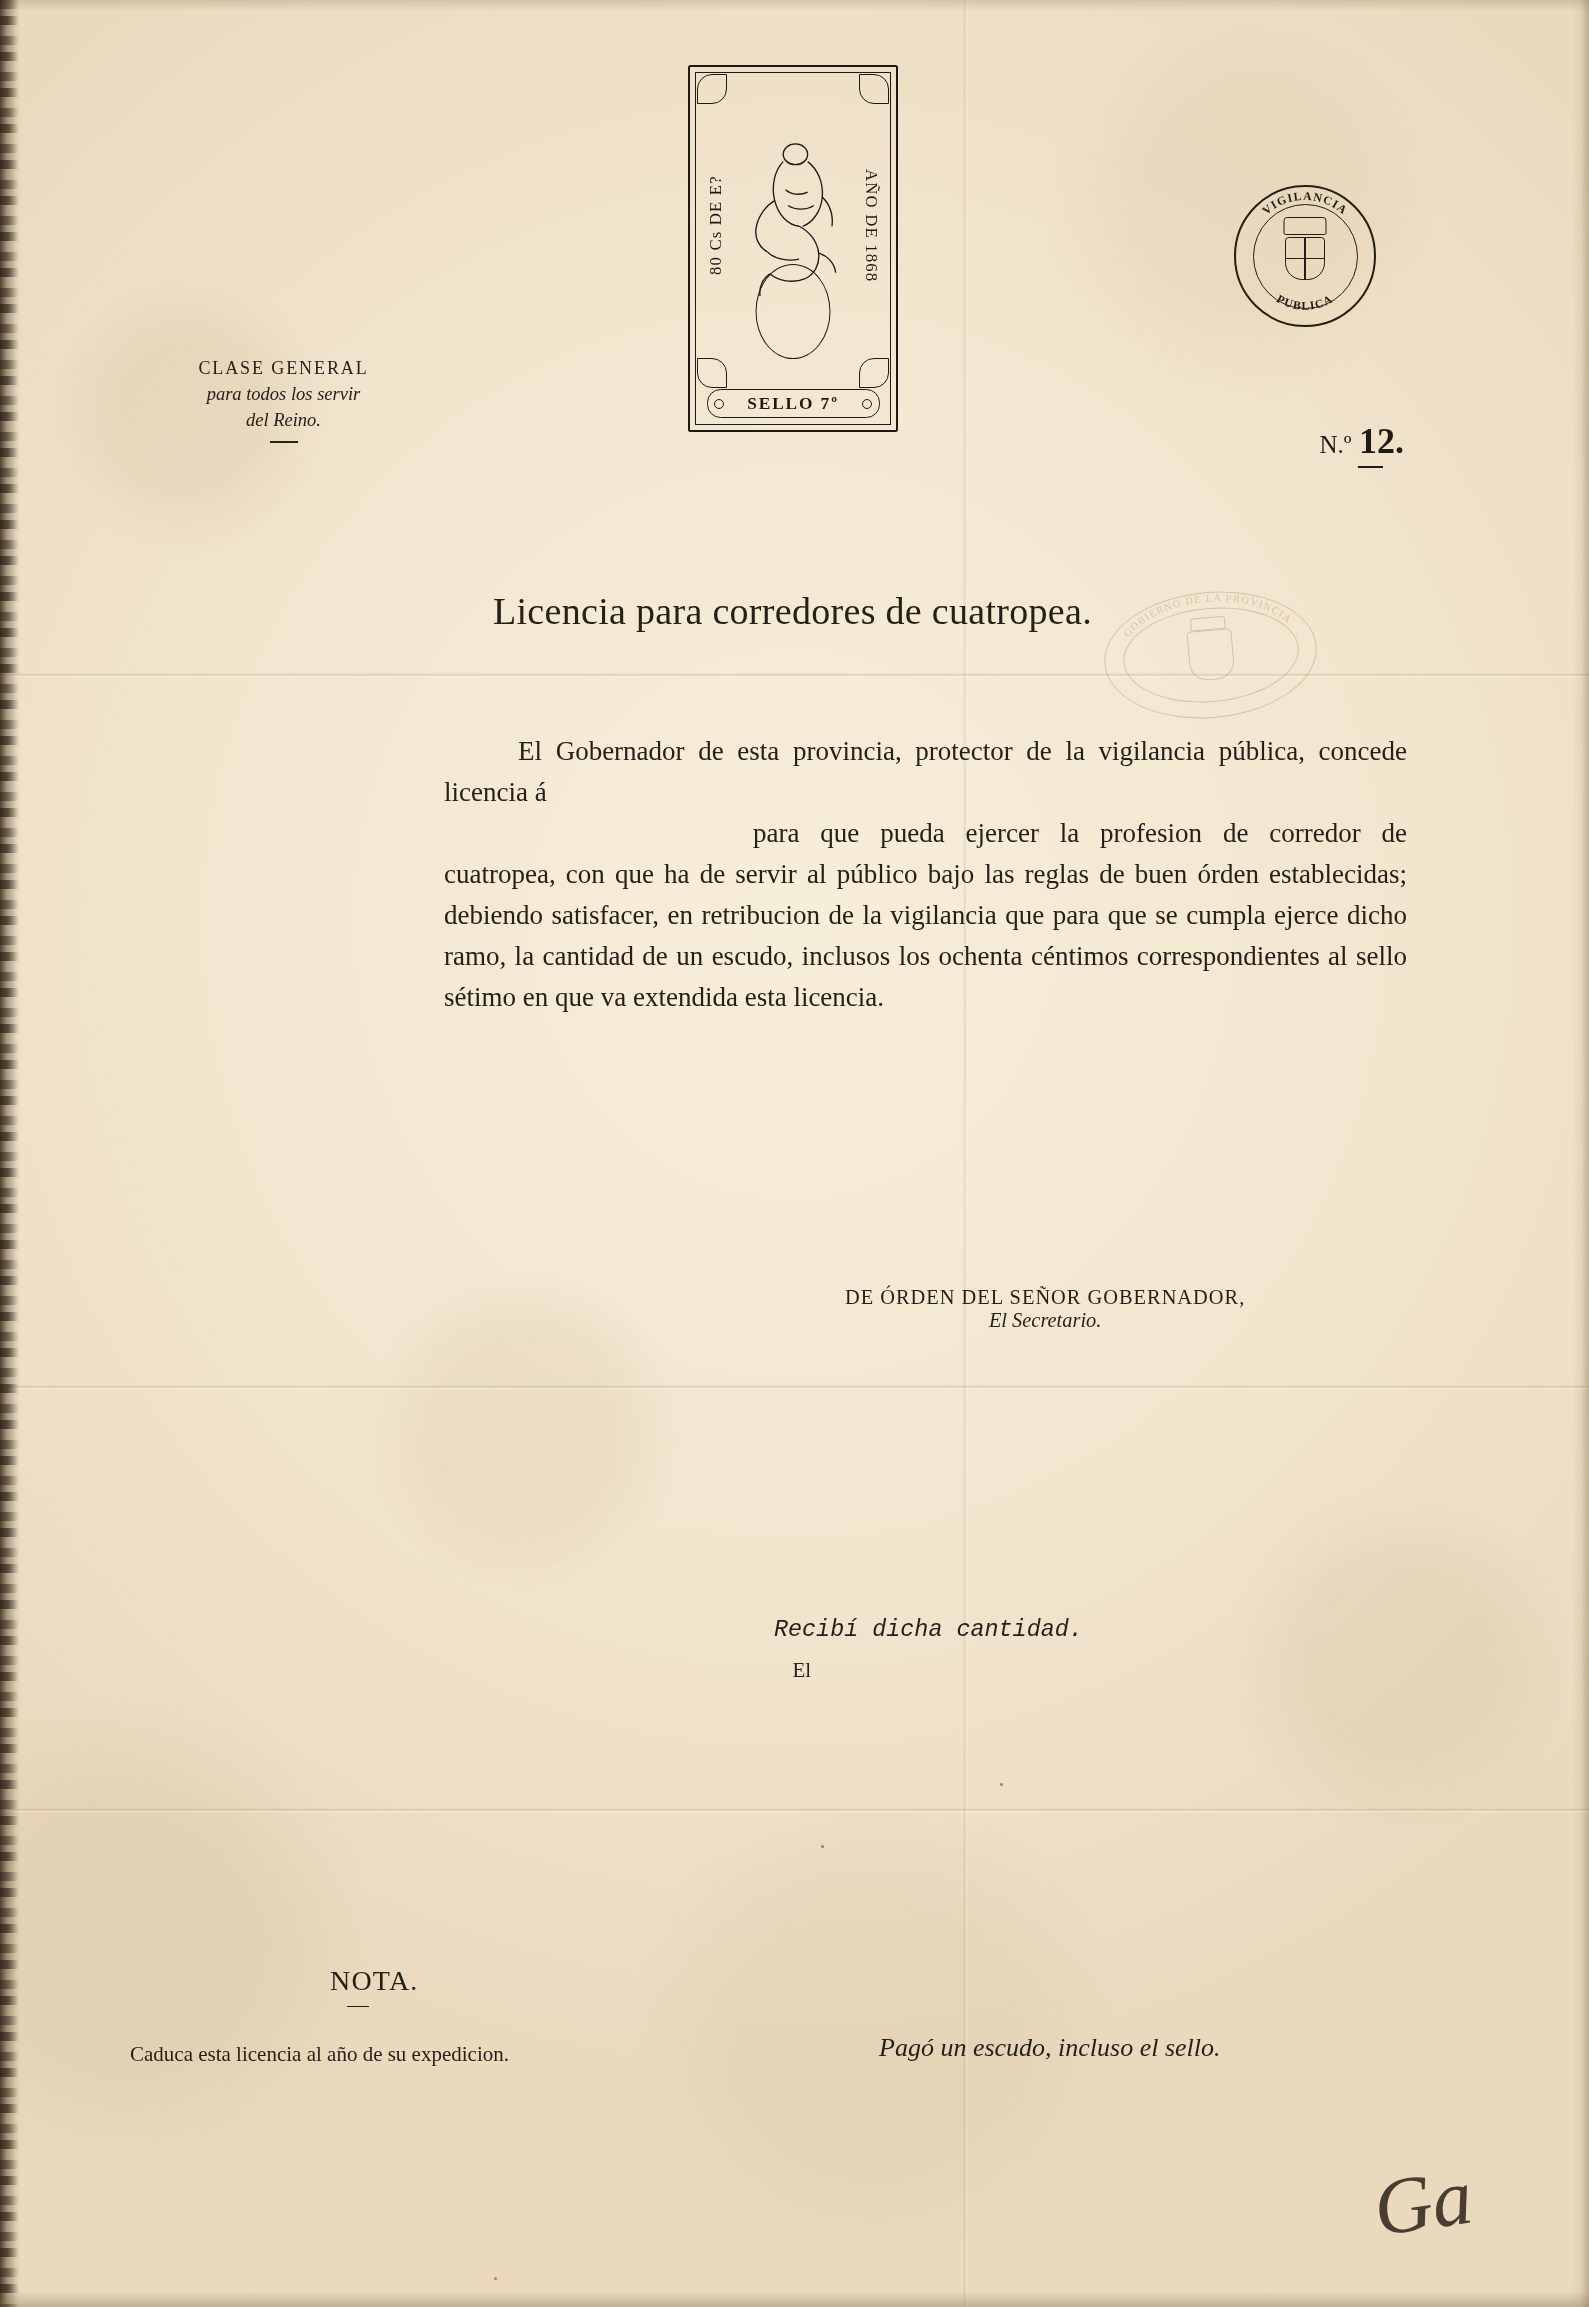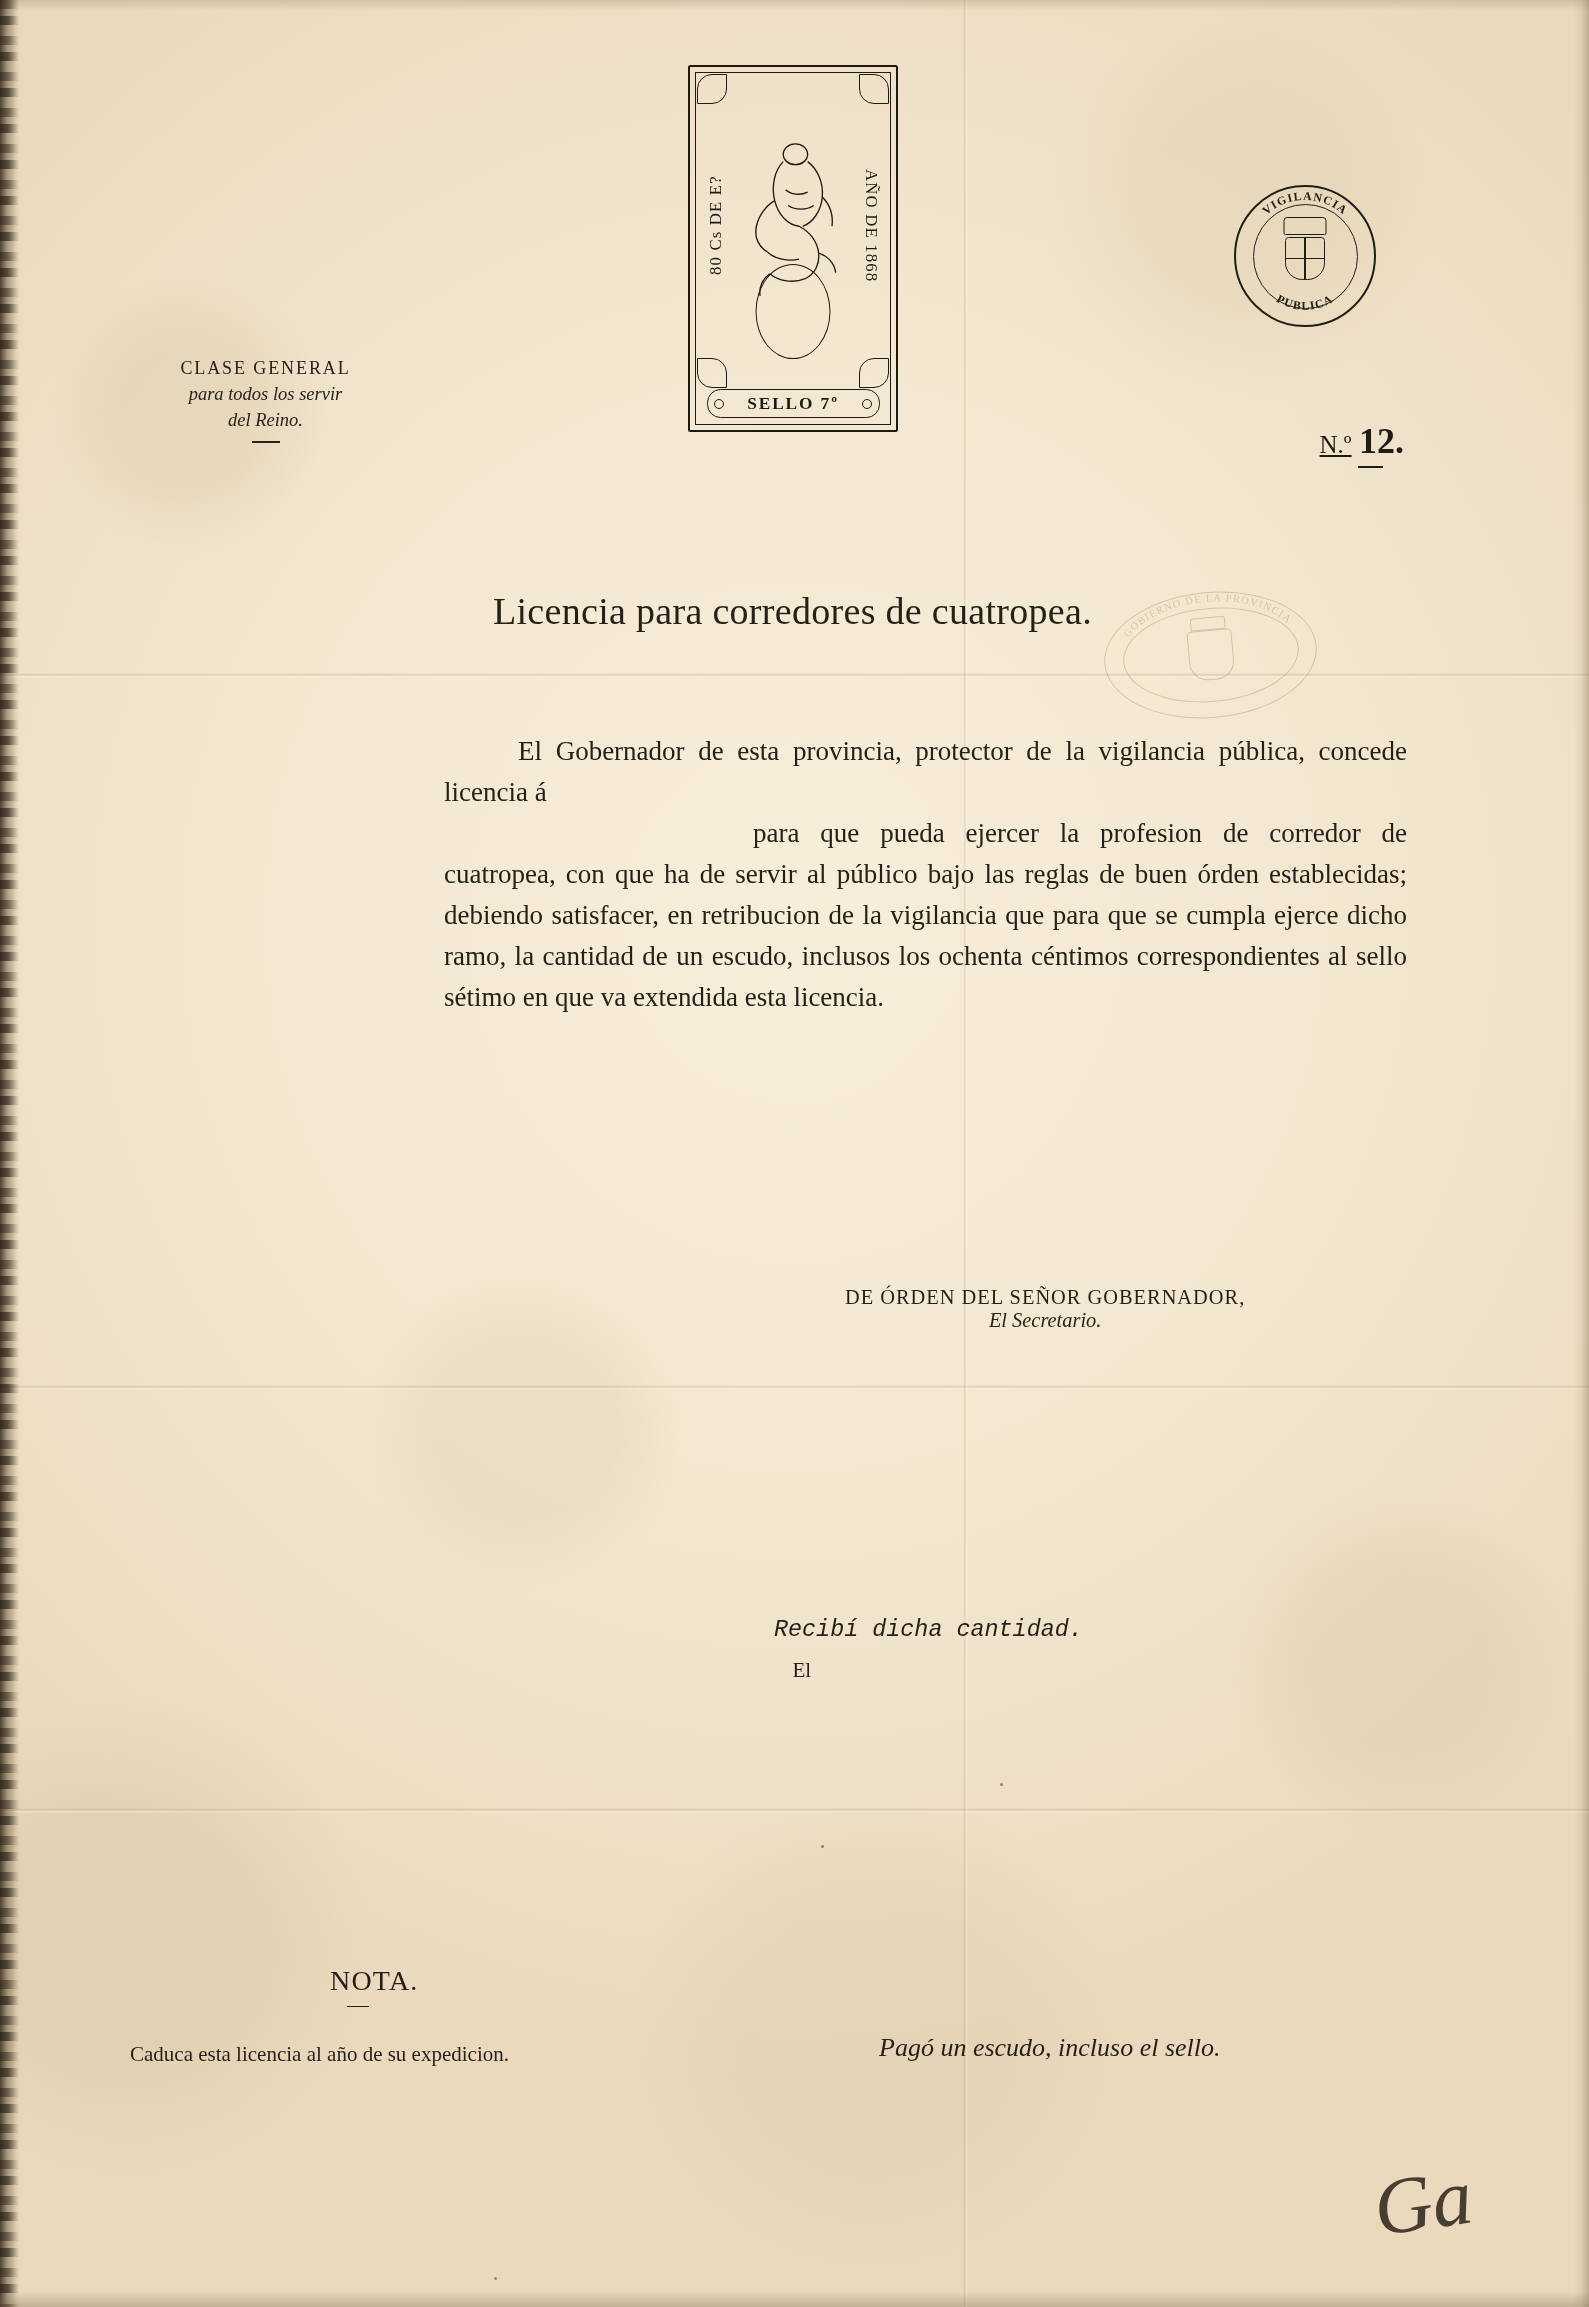--- a/index.html
+++ b/index.html
@@ -249,21 +249,21 @@
     transform: translateX(-50%);
     width: 33px; height: 11px;
     border: 1.9px solid #9a6b4e;
     border-radius: 3.1px 3.1px 1.2px 1.2px;
   }
   .wet-stamp svg text { font-family: "Liberation Serif", serif; font-size: 17px; fill: #9a6b4e; letter-spacing: 2px; }
 
   
   .clase {
     position: absolute;
-    left: 142px;
+    left: 160px;
     top: 358px;
     width: 247px;
     text-align: center;
     color: #26221b;
   }
   .clase .l1 {
     font-family: "Liberation Serif", serif;
     font-size: 18px;
     letter-spacing: 1.9px;
   }
@@ -285,21 +285,20 @@
     right: 185px;
     top: 420px;
     color: #1f1b15;
     text-align: center;
   }
   .numero .np {
     font-family: "Liberation Serif", serif;
     font-size: 25px;
     display: inline-block;
     vertical-align: baseline;
-    text-decoration: underline;
   }
   .numero .nv {
     font-family: "Liberation Serif", serif;
     font-size: 36px;
     font-weight: bold;
     display: inline-block;
     margin-left: 7.4px;
   }
   .numero .rule {
     width: 25px; height: 1.9px;

